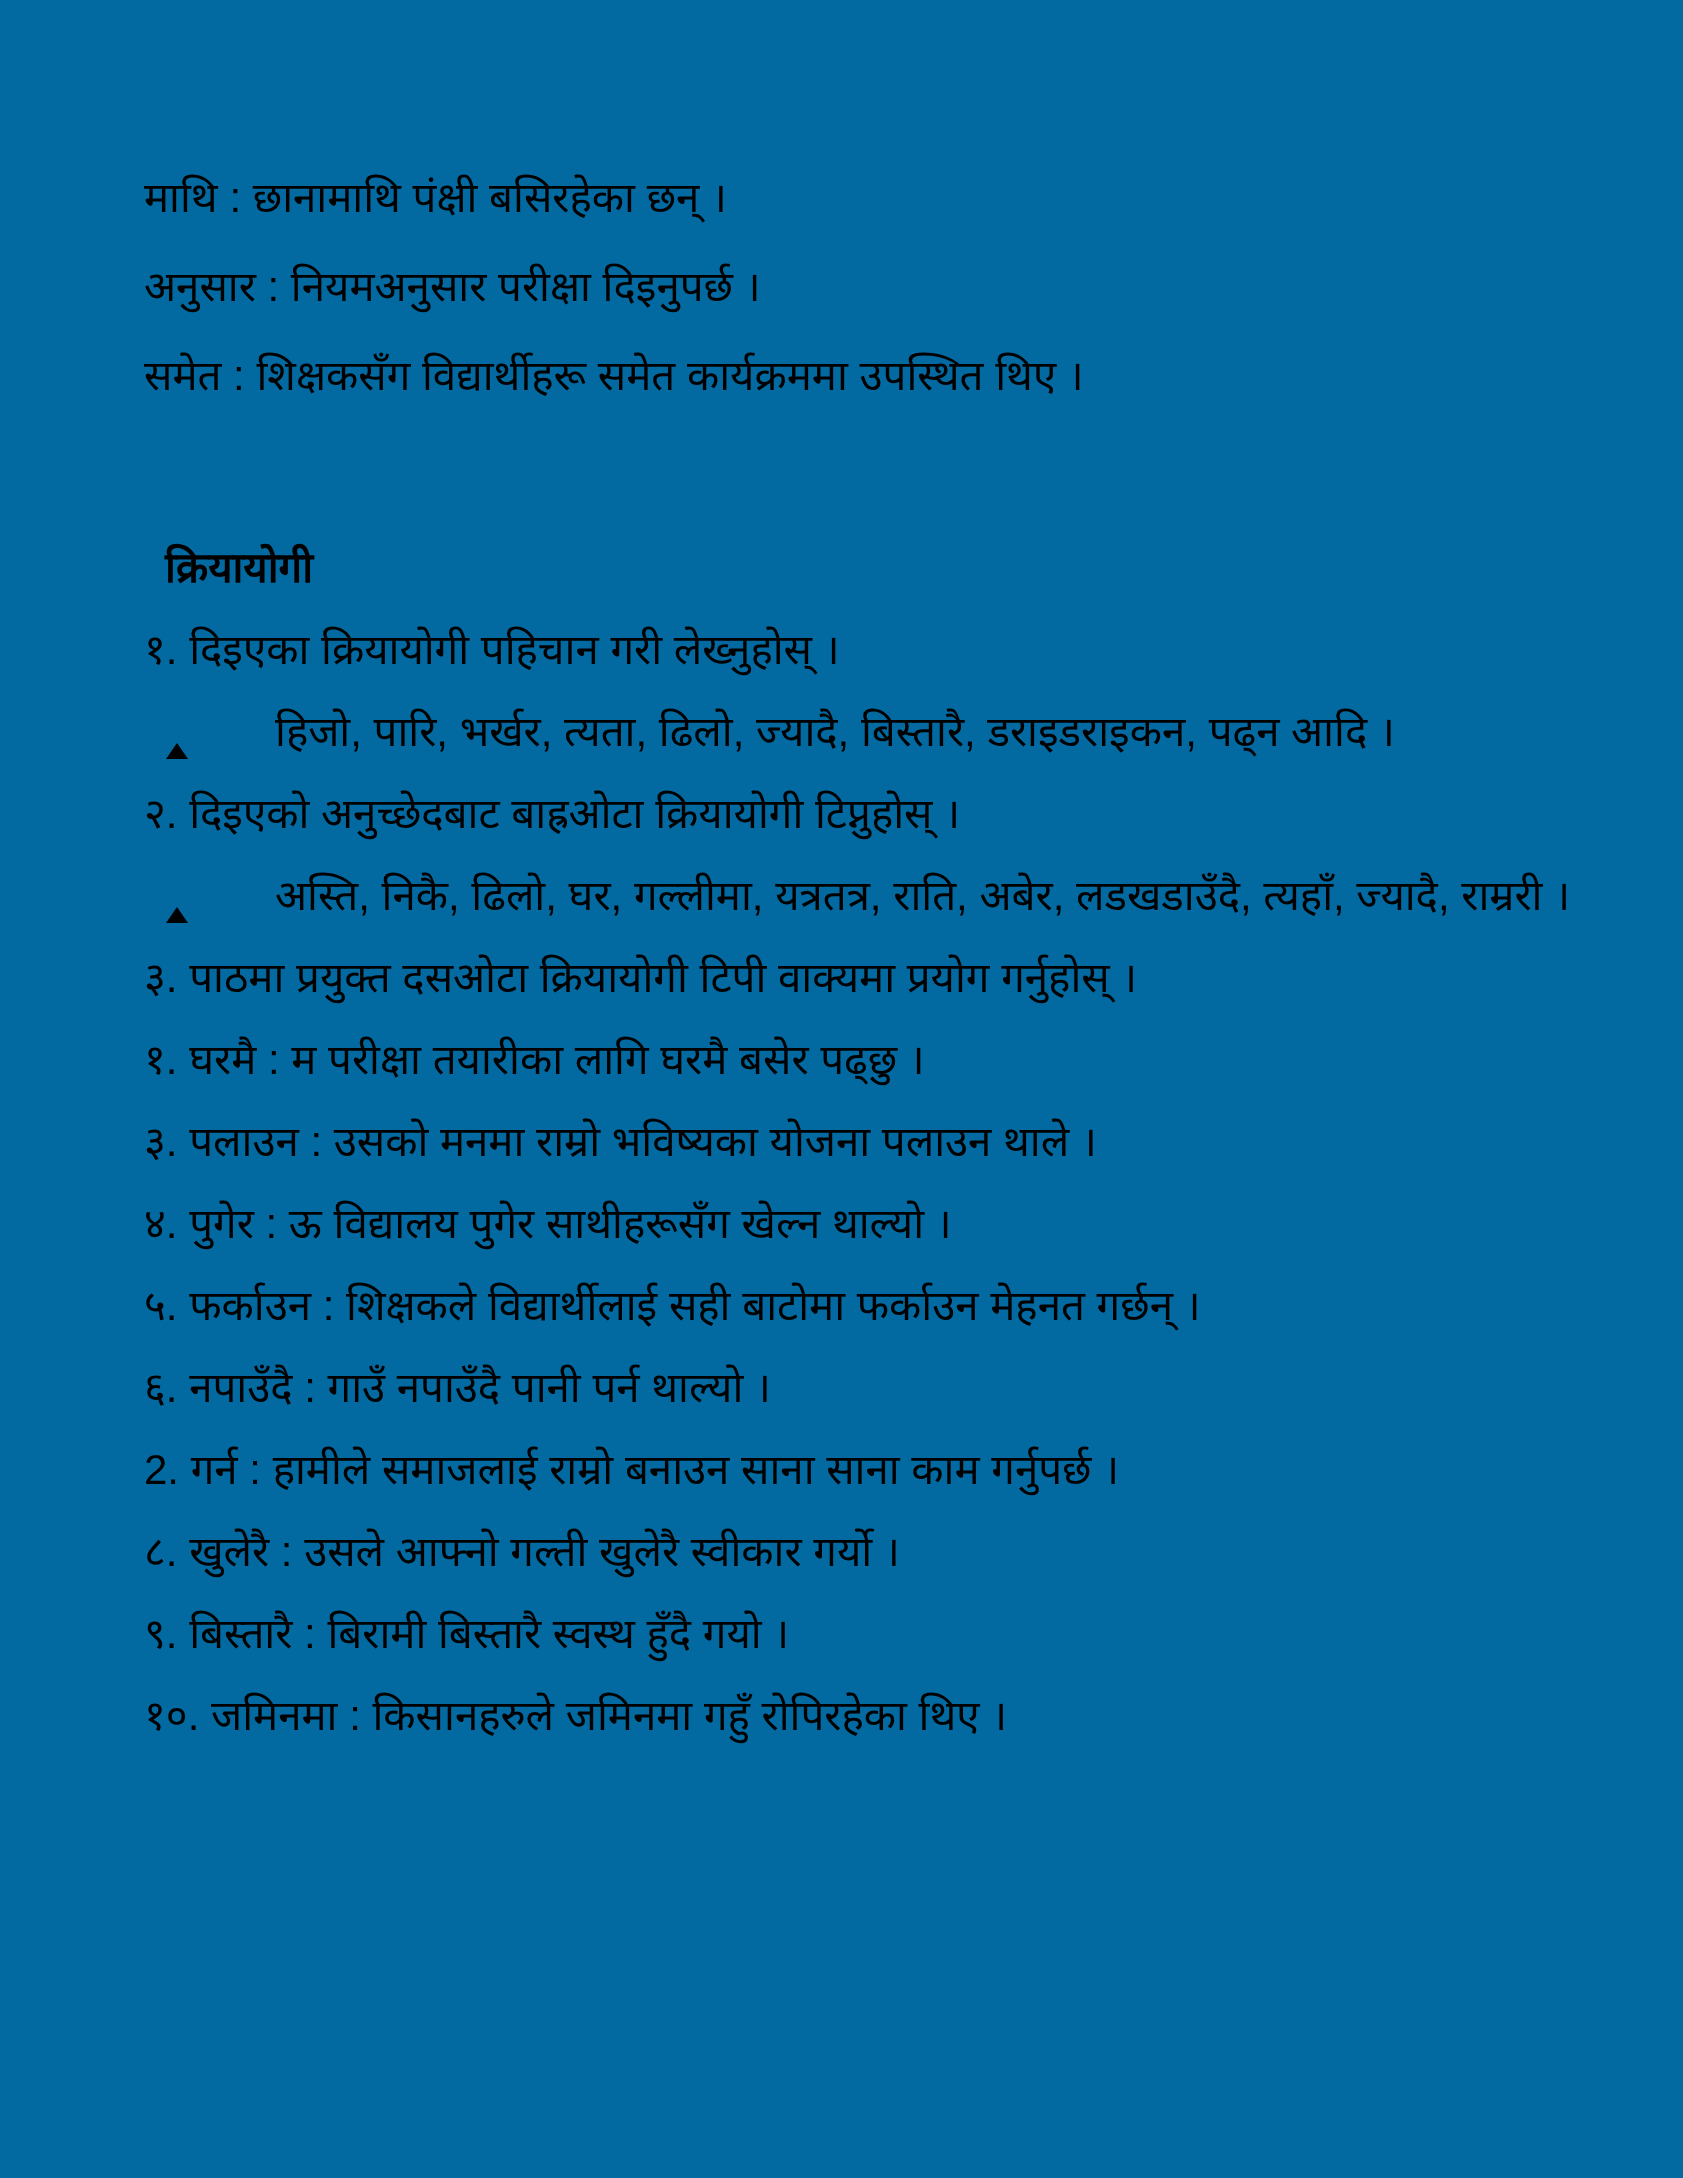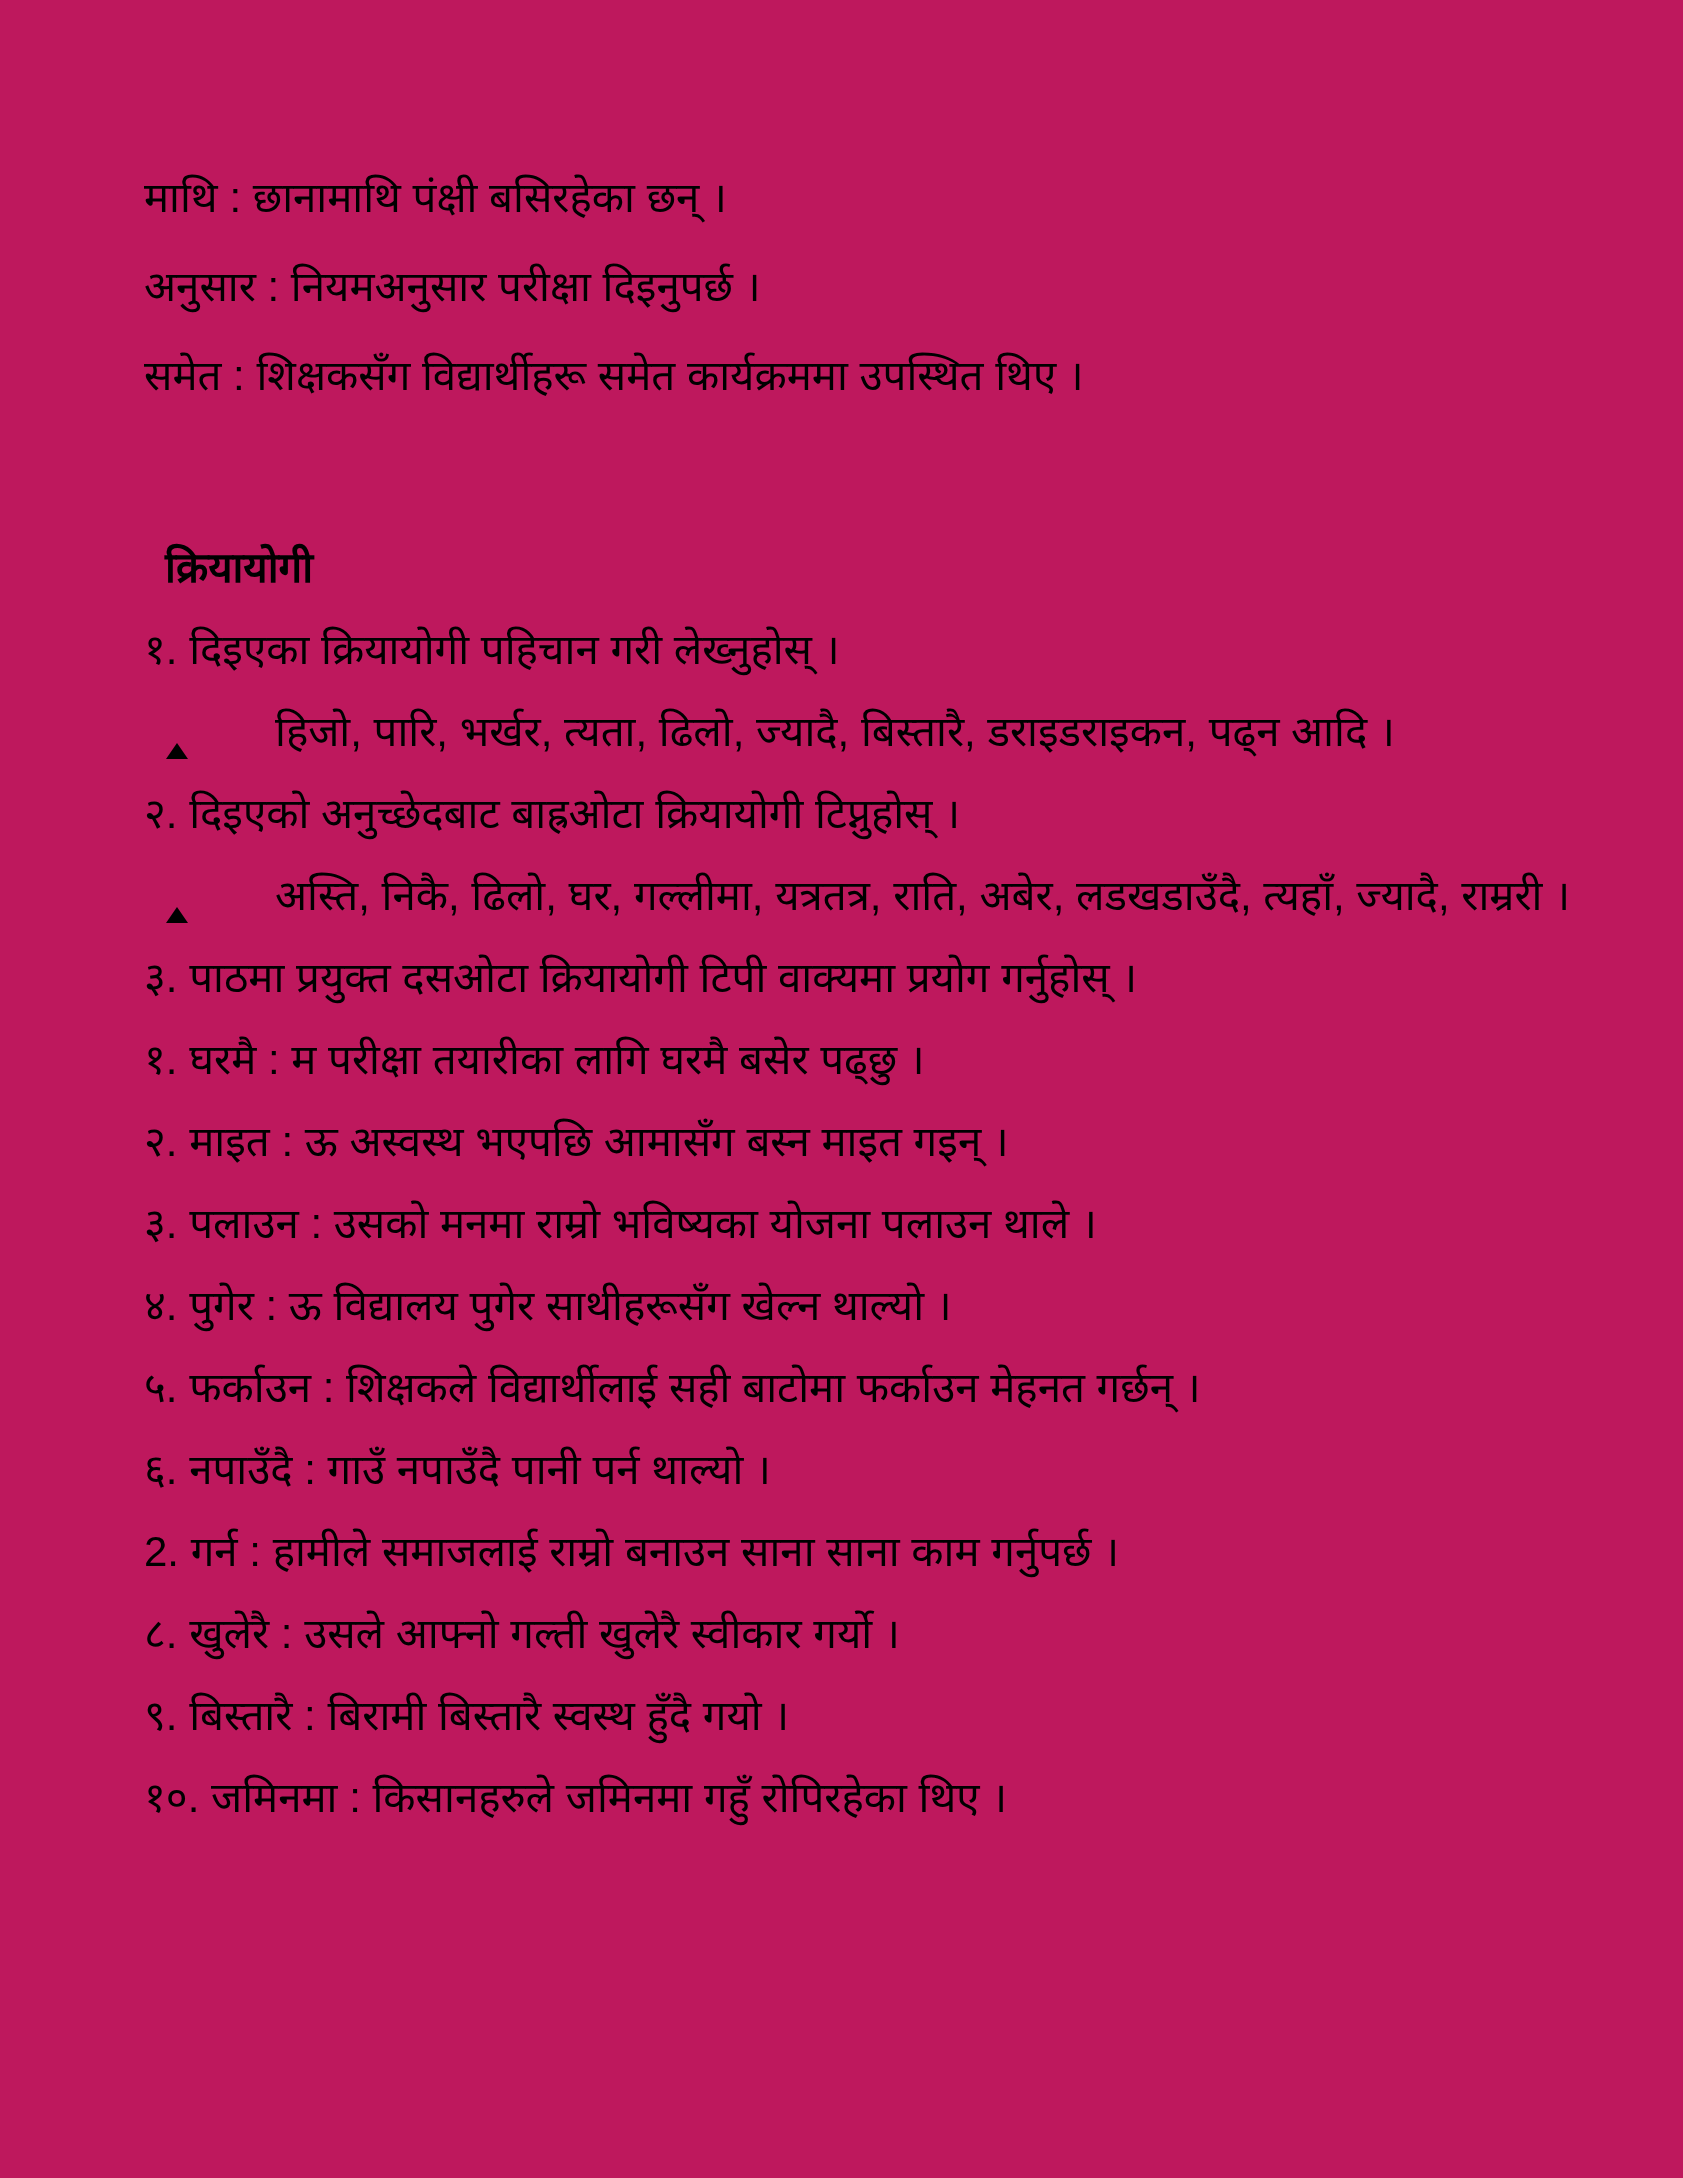--- a/index.html
+++ b/index.html
@@ -4,21 +4,21 @@
 <style>
   html, body {
     margin: 0;
     padding: 0;
     background: #ffffff;
   }
   .page {
     position: relative;
     width: 1683px;
     height: 2178px;
-    background: #be185d;
+    background: #0369a1;
     box-sizing: border-box;
     padding: 170px 119px 0 144px;
     font-family: "Liberation Sans", sans-serif;
     color: #000000;
     overflow: hidden;
   }
   .doc-line {
     font-size: 42px;
     line-height: 55px;
     margin: 0 0 27px 0;
@@ -68,21 +68,20 @@
   <p class="doc-line">२. दिइएको अनुच्छेदबाट बाह्रओटा क्रियायोगी टिप्नुहोस् ।</p>
 
   <div class="doc-line bullet-line">
     <span class="tri-icon"></span>
     <span>अस्ति, निकै, ढिलो, घर, गल्लीमा, यत्रतत्र, राति, अबेर, लडखडाउँदै, त्यहाँ, ज्यादै, राम्ररी ।</span>
   </div>
 
   <p class="doc-line">३. पाठमा प्रयुक्त दसओटा क्रियायोगी टिपी वाक्यमा प्रयोग गर्नुहोस् ।</p>
 
   <p class="doc-line">१. घरमै : म परीक्षा तयारीका लागि घरमै बसेर पढ्छु ।</p>
-  <p class="doc-line">२. माइत : ऊ अस्वस्थ भएपछि आमासँग बस्न माइत गइन् ।</p>
   <p class="doc-line">३. पलाउन : उसको मनमा राम्रो भविष्यका योजना पलाउन थाले ।</p>
   <p class="doc-line">४. पुगेर : ऊ विद्यालय पुगेर साथीहरूसँग खेल्न थाल्यो ।</p>
   <p class="doc-line">५. फर्काउन : शिक्षकले विद्यार्थीलाई सही बाटोमा फर्काउन मेहनत गर्छन् ।</p>
   <p class="doc-line">६. नपाउँदै : गाउँ नपाउँदै पानी पर्न थाल्यो ।</p>
   <p class="doc-line">2. गर्न : हामीले समाजलाई राम्रो बनाउन साना साना काम गर्नुपर्छ ।</p>
   <p class="doc-line">८. खुलेरै : उसले आफ्नो गल्ती खुलेरै स्वीकार गर्यो ।</p>
   <p class="doc-line">९. बिस्तारै : बिरामी बिस्तारै स्वस्थ हुँदै गयो ।</p>
   <p class="doc-line">१०. जमिनमा : किसानहरुले जमिनमा गहुँ रोपिरहेका थिए ।</p>
 
 </div>

